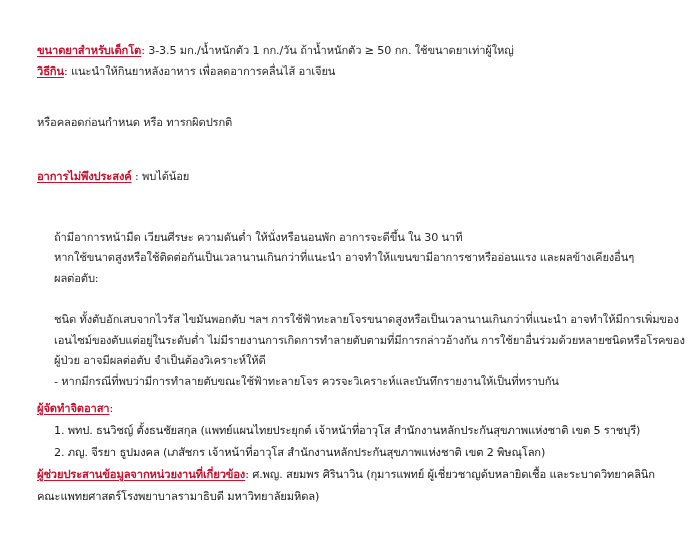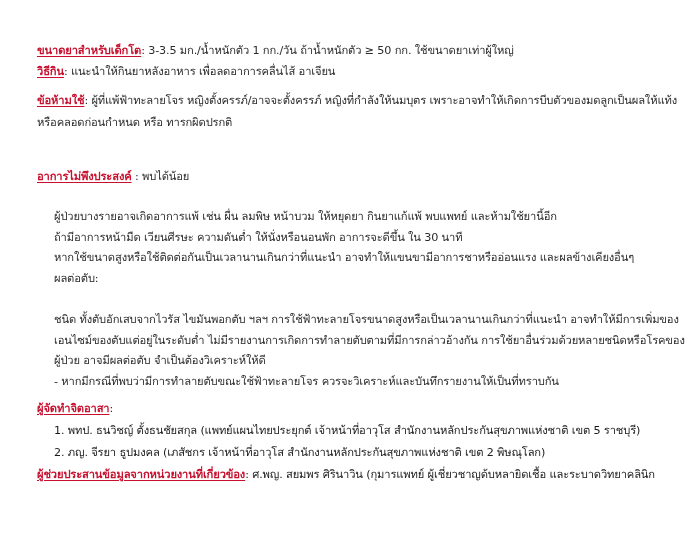--- a/index.html
+++ b/index.html
@@ -48,43 +48,42 @@
 <div class="doc">
 
   <div class="line" style="left:37px; top:43px;">
     <span class="label">ขนาดยาสำหรับเด็กโต</span><span class="colon">: 3-3.5 มก./น้ำหนักตัว 1 กก./วัน   ถ้าน้ำหนักตัว ≥ 50 กก. ใช้ขนาดยาเท่าผู้ใหญ่</span>
   </div>
 
   <div class="line" style="left:37px; top:64px;">
     <span class="label">วิธีกิน</span><span class="colon">: แนะนำให้กินยาหลังอาหาร เพื่อลดอาการคลื่นไส้ อาเจียน</span>
   </div>
 
-  <div class="line" style="left:37px; top:93px;">
-    <span class="label">ข้อห้ามใช้</span><span class="colon">:  ผู้ที่แพ้ฟ้าทะลายโจร หญิงตั้งครรภ์/อาจจะตั้งครรภ์ หญิงที่กำลังให้นมบุตร   เพราะอาจทำให้เกิดการบีบตัวของมดลูกเป็นผลให้แท้ง</span>
-  </div>
   <div class="line" style="left:37px; top:115px;">
     <span>หรือคลอดก่อนกำหนด หรือ ทารกผิดปรกติ</span>
   </div>
 
 
   <div class="line" style="left:37px; top:169px;">
     <span class="label">อาการไม่พึงประสงค์</span><span class="colon"> : พบได้น้อย</span>
   </div>
-  <div class="line" style="left:54px; top:209px;">ผู้ป่วยบางรายอาจเกิดอาการแพ้ เช่น ผื่น ลมพิษ หน้าบวม ให้หยุดยา กินยาแก้แพ้ พบแพทย์ และห้ามใช้ยานี้อีก</div>
   <div class="line" style="left:54px; top:230px;">ถ้ามีอาการหน้ามืด เวียนศีรษะ ความดันต่ำ ให้นั่งหรือนอนพัก  อาการจะดีขึ้น ใน 30 นาที</div>
   <div class="line" style="left:54px; top:250px;">หากใช้ขนาดสูงหรือใช้ติดต่อกันเป็นเวลานานเกินกว่าที่แนะนำ อาจทำให้แขนขามีอาการชาหรืออ่อนแรง และผลข้างเคียงอื่นๆ</div>
   <div class="line" style="left:54px; top:271px;">ผลต่อตับ:</div>
   <div class="line" style="left:54px; top:312px;">ชนิด ทั้งตับอักเสบจากไวรัส ไขมันพอกตับ ฯลฯ  การใช้ฟ้าทะลายโจรขนาดสูงหรือเป็นเวลานานเกินกว่าที่แนะนำ อาจทำให้มีการเพิ่มของ</div>
   <div class="line" style="left:54px; top:333px;">เอนไซม์ของตับแต่อยู่ในระดับต่ำ  ไม่มีรายงานการเกิดการทำลายตับตามที่มีการกล่าวอ้างกัน  การใช้ยาอื่นร่วมด้วยหลายชนิดหรือโรคของ</div>
   <div class="line" style="left:54px; top:353px;">ผู้ป่วย อาจมีผลต่อตับ จำเป็นต้องวิเคราะห์ให้ดี</div>
   <div class="line" style="left:54px; top:374px;">- หากมีกรณีที่พบว่ามีการทำลายตับขณะใช้ฟ้าทะลายโจร  ควรจะวิเคราะห์และบันทึกรายงานให้เป็นที่ทราบกัน</div>
 
   <div class="line" style="left:37px; top:401px;">
     <span class="label">ผู้จัดทำจิตอาสา</span><span class="colon">:</span>
   </div>
   <div class="line dark" style="left:54px; top:423px;">1. พทป. ธนวิชญ์ ตั้งธนชัยสกุล (แพทย์แผนไทยประยุกต์  เจ้าหน้าที่อาวุโส สำนักงานหลักประกันสุขภาพแห่งชาติ เขต 5 ราชบุรี)</div>
   <div class="line dark" style="left:54px; top:445px;">2. ภญ. จีรยา ธูปมงคล (เภสัชกร เจ้าหน้าที่อาวุโส สำนักงานหลักประกันสุขภาพแห่งชาติ เขต 2 พิษณุโลก)</div>
 
   <div class="line dark" style="left:37px; top:467px;">
     <span class="label">ผู้ช่วยประสานข้อมูลจากหน่วยงานที่เกี่ยวข้อง</span><span class="colon dark">: ศ.พญ. สยมพร ศิรินาวิน (กุมารแพทย์ ผู้เชี่ยวชาญด้บหลายิดเชื้อ  และระบาดวิทยาคลินิก</span>
   </div>
+  <div class="line dark" style="left:37px; top:489px;">
+    <span>คณะแพทยศาสตร์โรงพยาบาลรามาธิบดี มหาวิทยาลัยมหิดล)</span>
+  </div>
 
 </div>
 
 </body></html>

